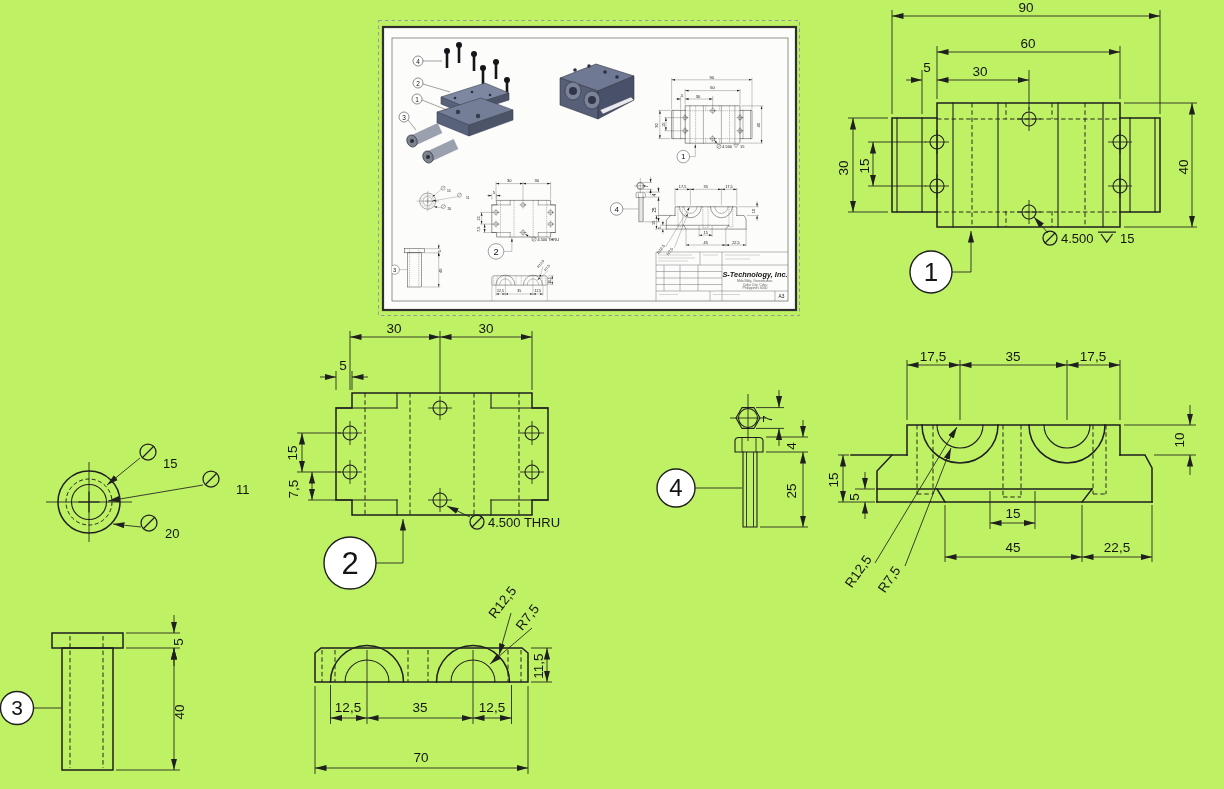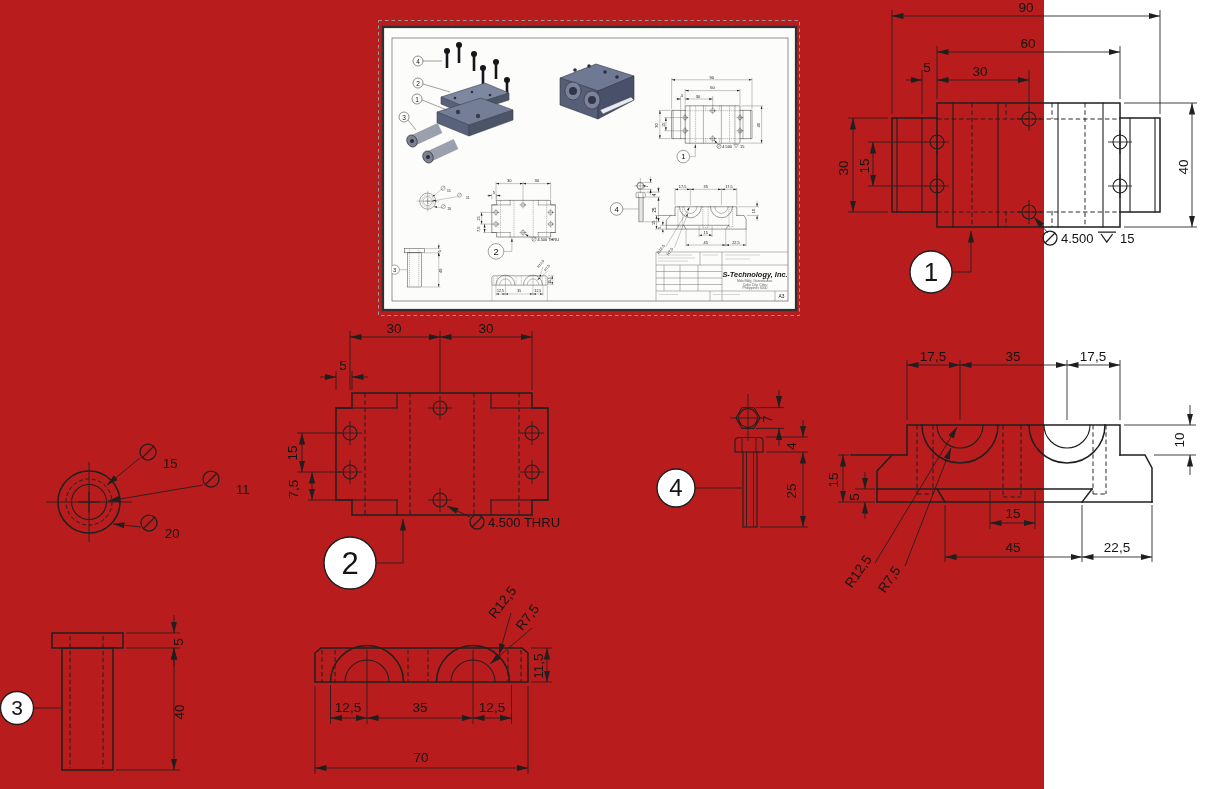--- a/index.html
+++ b/index.html
@@ -1,17 +1,17 @@
 <!DOCTYPE html>
 <html><head>
 <meta charset="utf-8">
 <style>
   html,body{margin:0;padding:0;background:#fff;width:1224px;height:789px;overflow:hidden;
     font-family:"Liberation Sans",sans-serif;}
-  #page{position:relative;width:1044px;height:789px;background:#b91c1c;}
+  #page{position:relative;width:1224px;height:789px;background:#bef264;}
   svg{position:absolute;left:0;top:0;}
   .ol{fill:none;stroke:#1f1f1f;stroke-width:1.5;stroke-linecap:square;stroke-linejoin:miter;}
   .ol2{fill:none;stroke:#1f1f1f;stroke-width:1.1;stroke-linecap:square;}
   .th{fill:none;stroke:#1f1f1f;stroke-width:0.85;stroke-linecap:butt;}
   .hid{fill:none;stroke:#1f1f1f;stroke-width:0.95;stroke-dasharray:4.5 2.8;}
   .hidc{fill:none;stroke:#1f1f1f;stroke-width:0.95;stroke-dasharray:4 2.5;}
   .sym{fill:none;stroke:#1f1f1f;stroke-width:1.25;}
   .bal{fill:#ffffff;stroke:#1f1f1f;stroke-width:1.4;}
   text{fill:#141414;font-family:"Liberation Sans",sans-serif;}
   .dt{font-size:13.5px;text-anchor:middle;}

